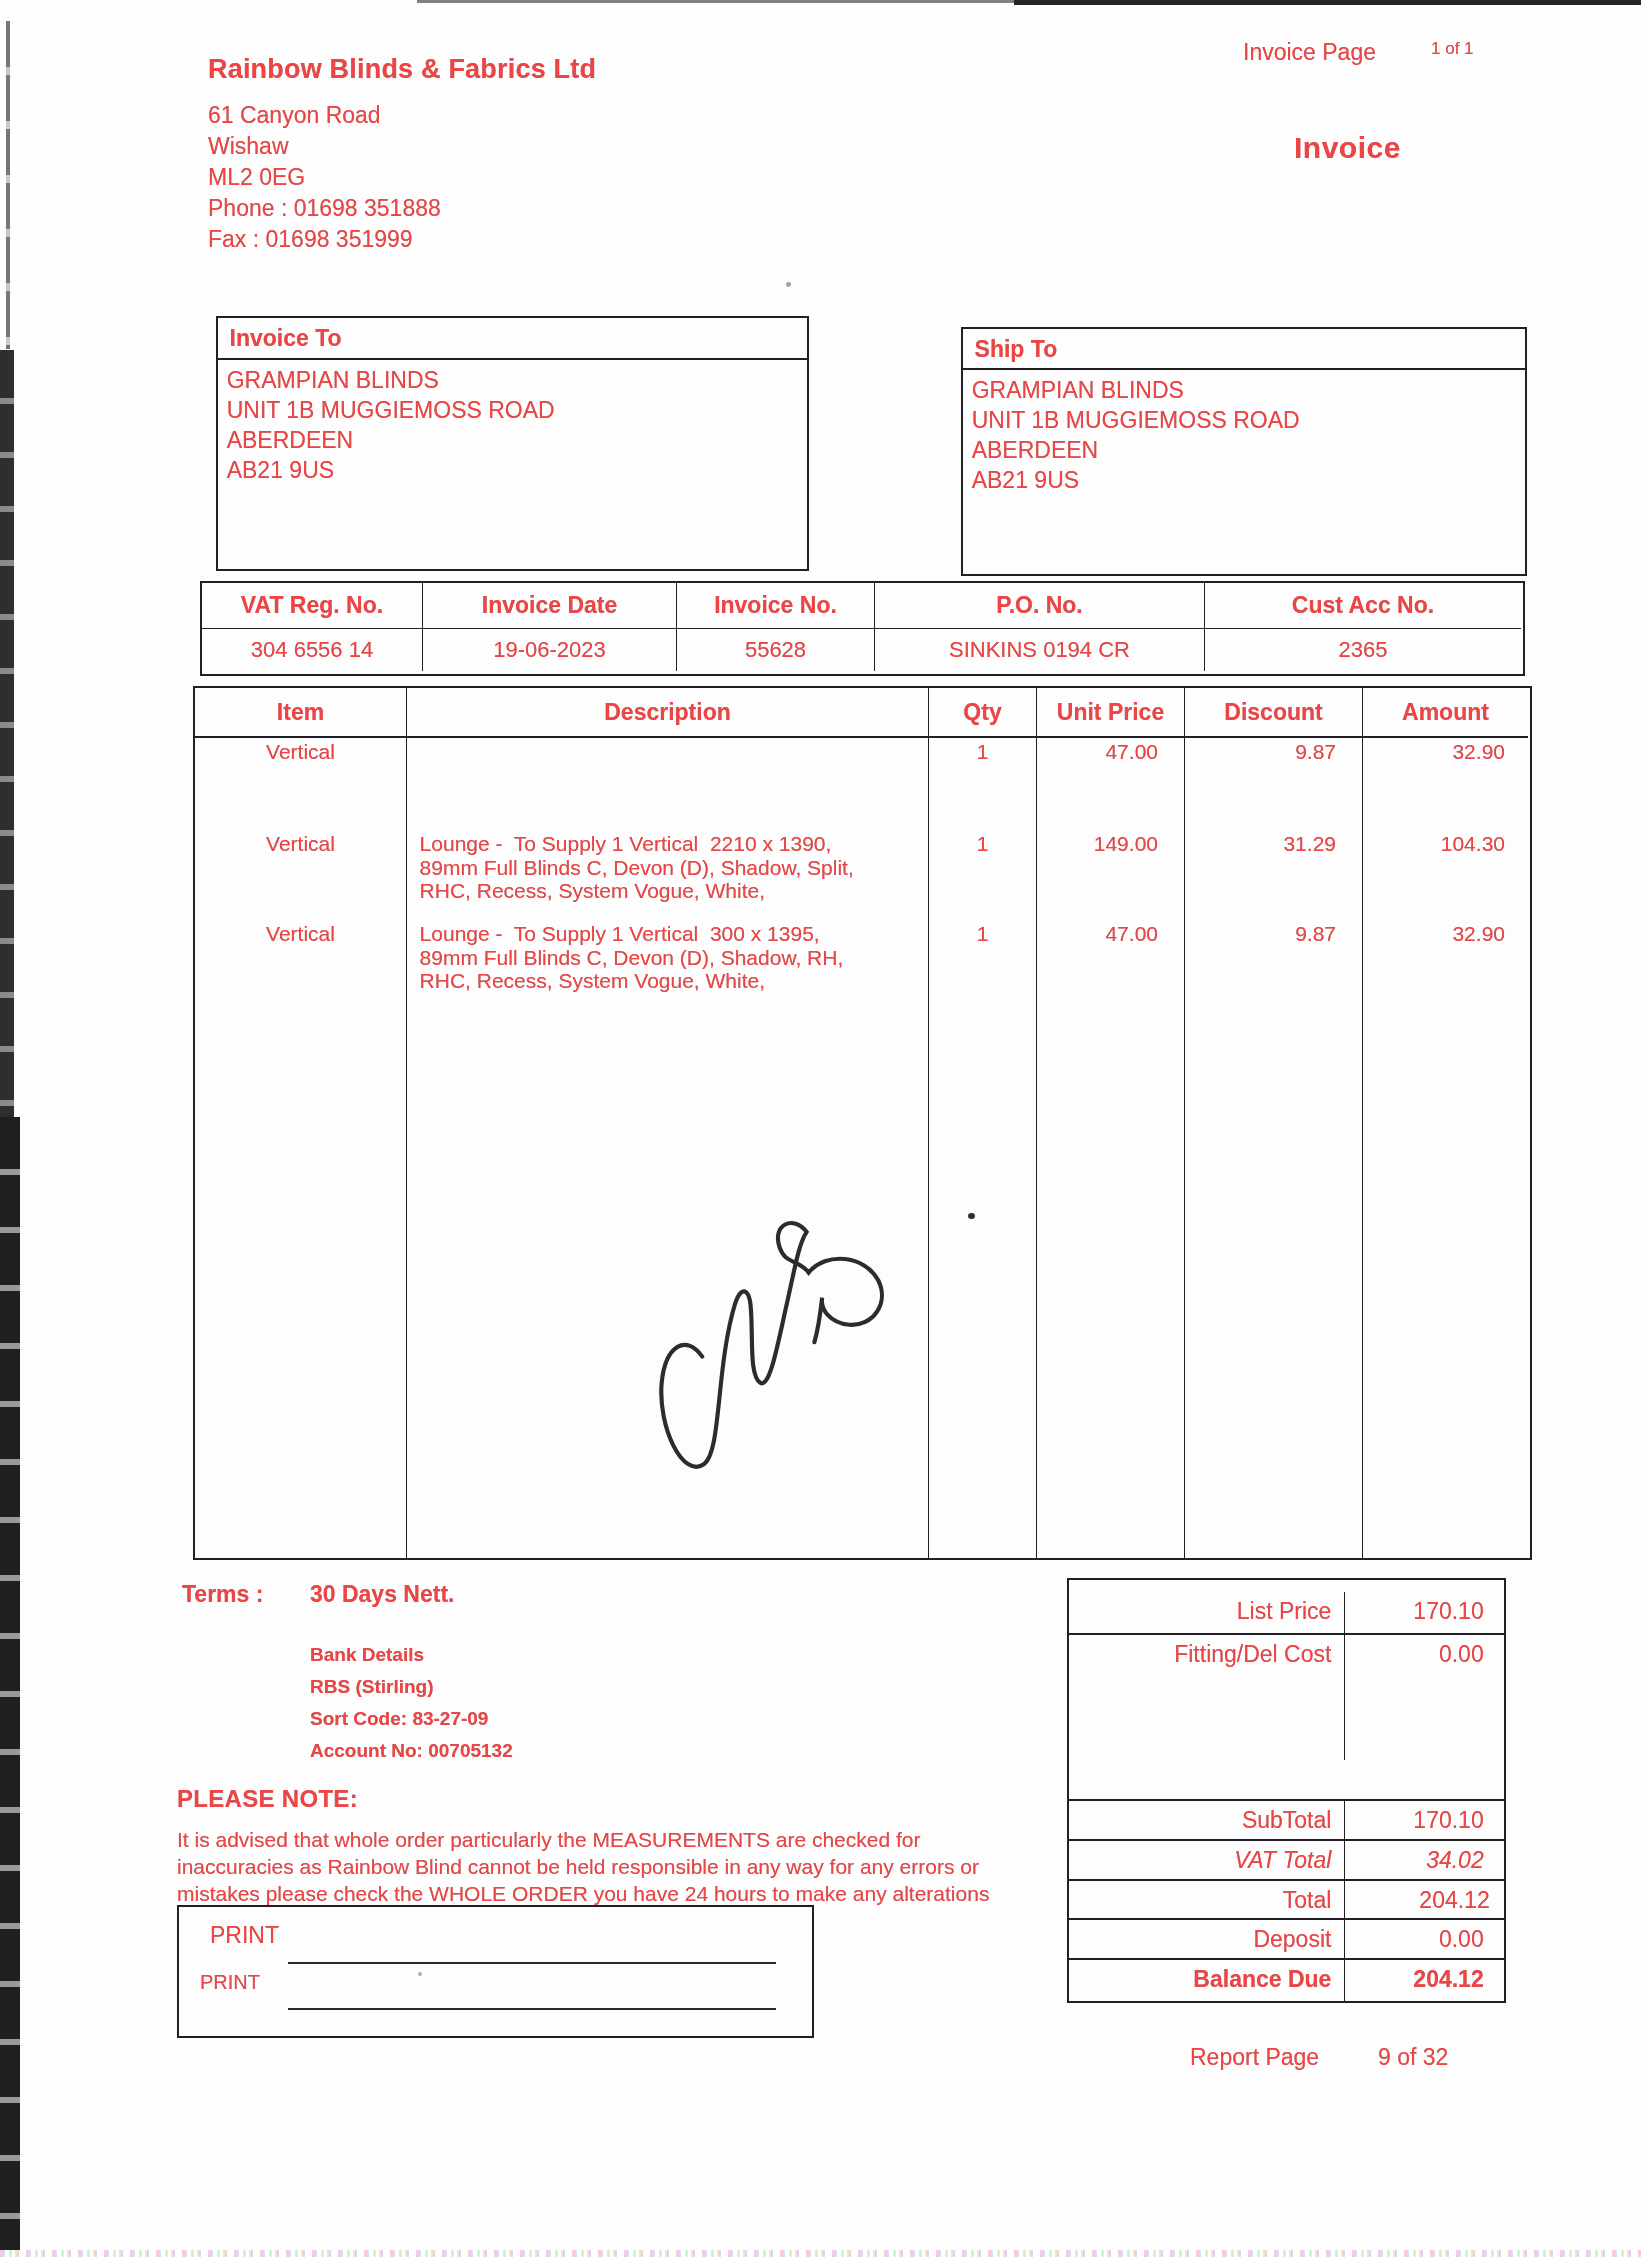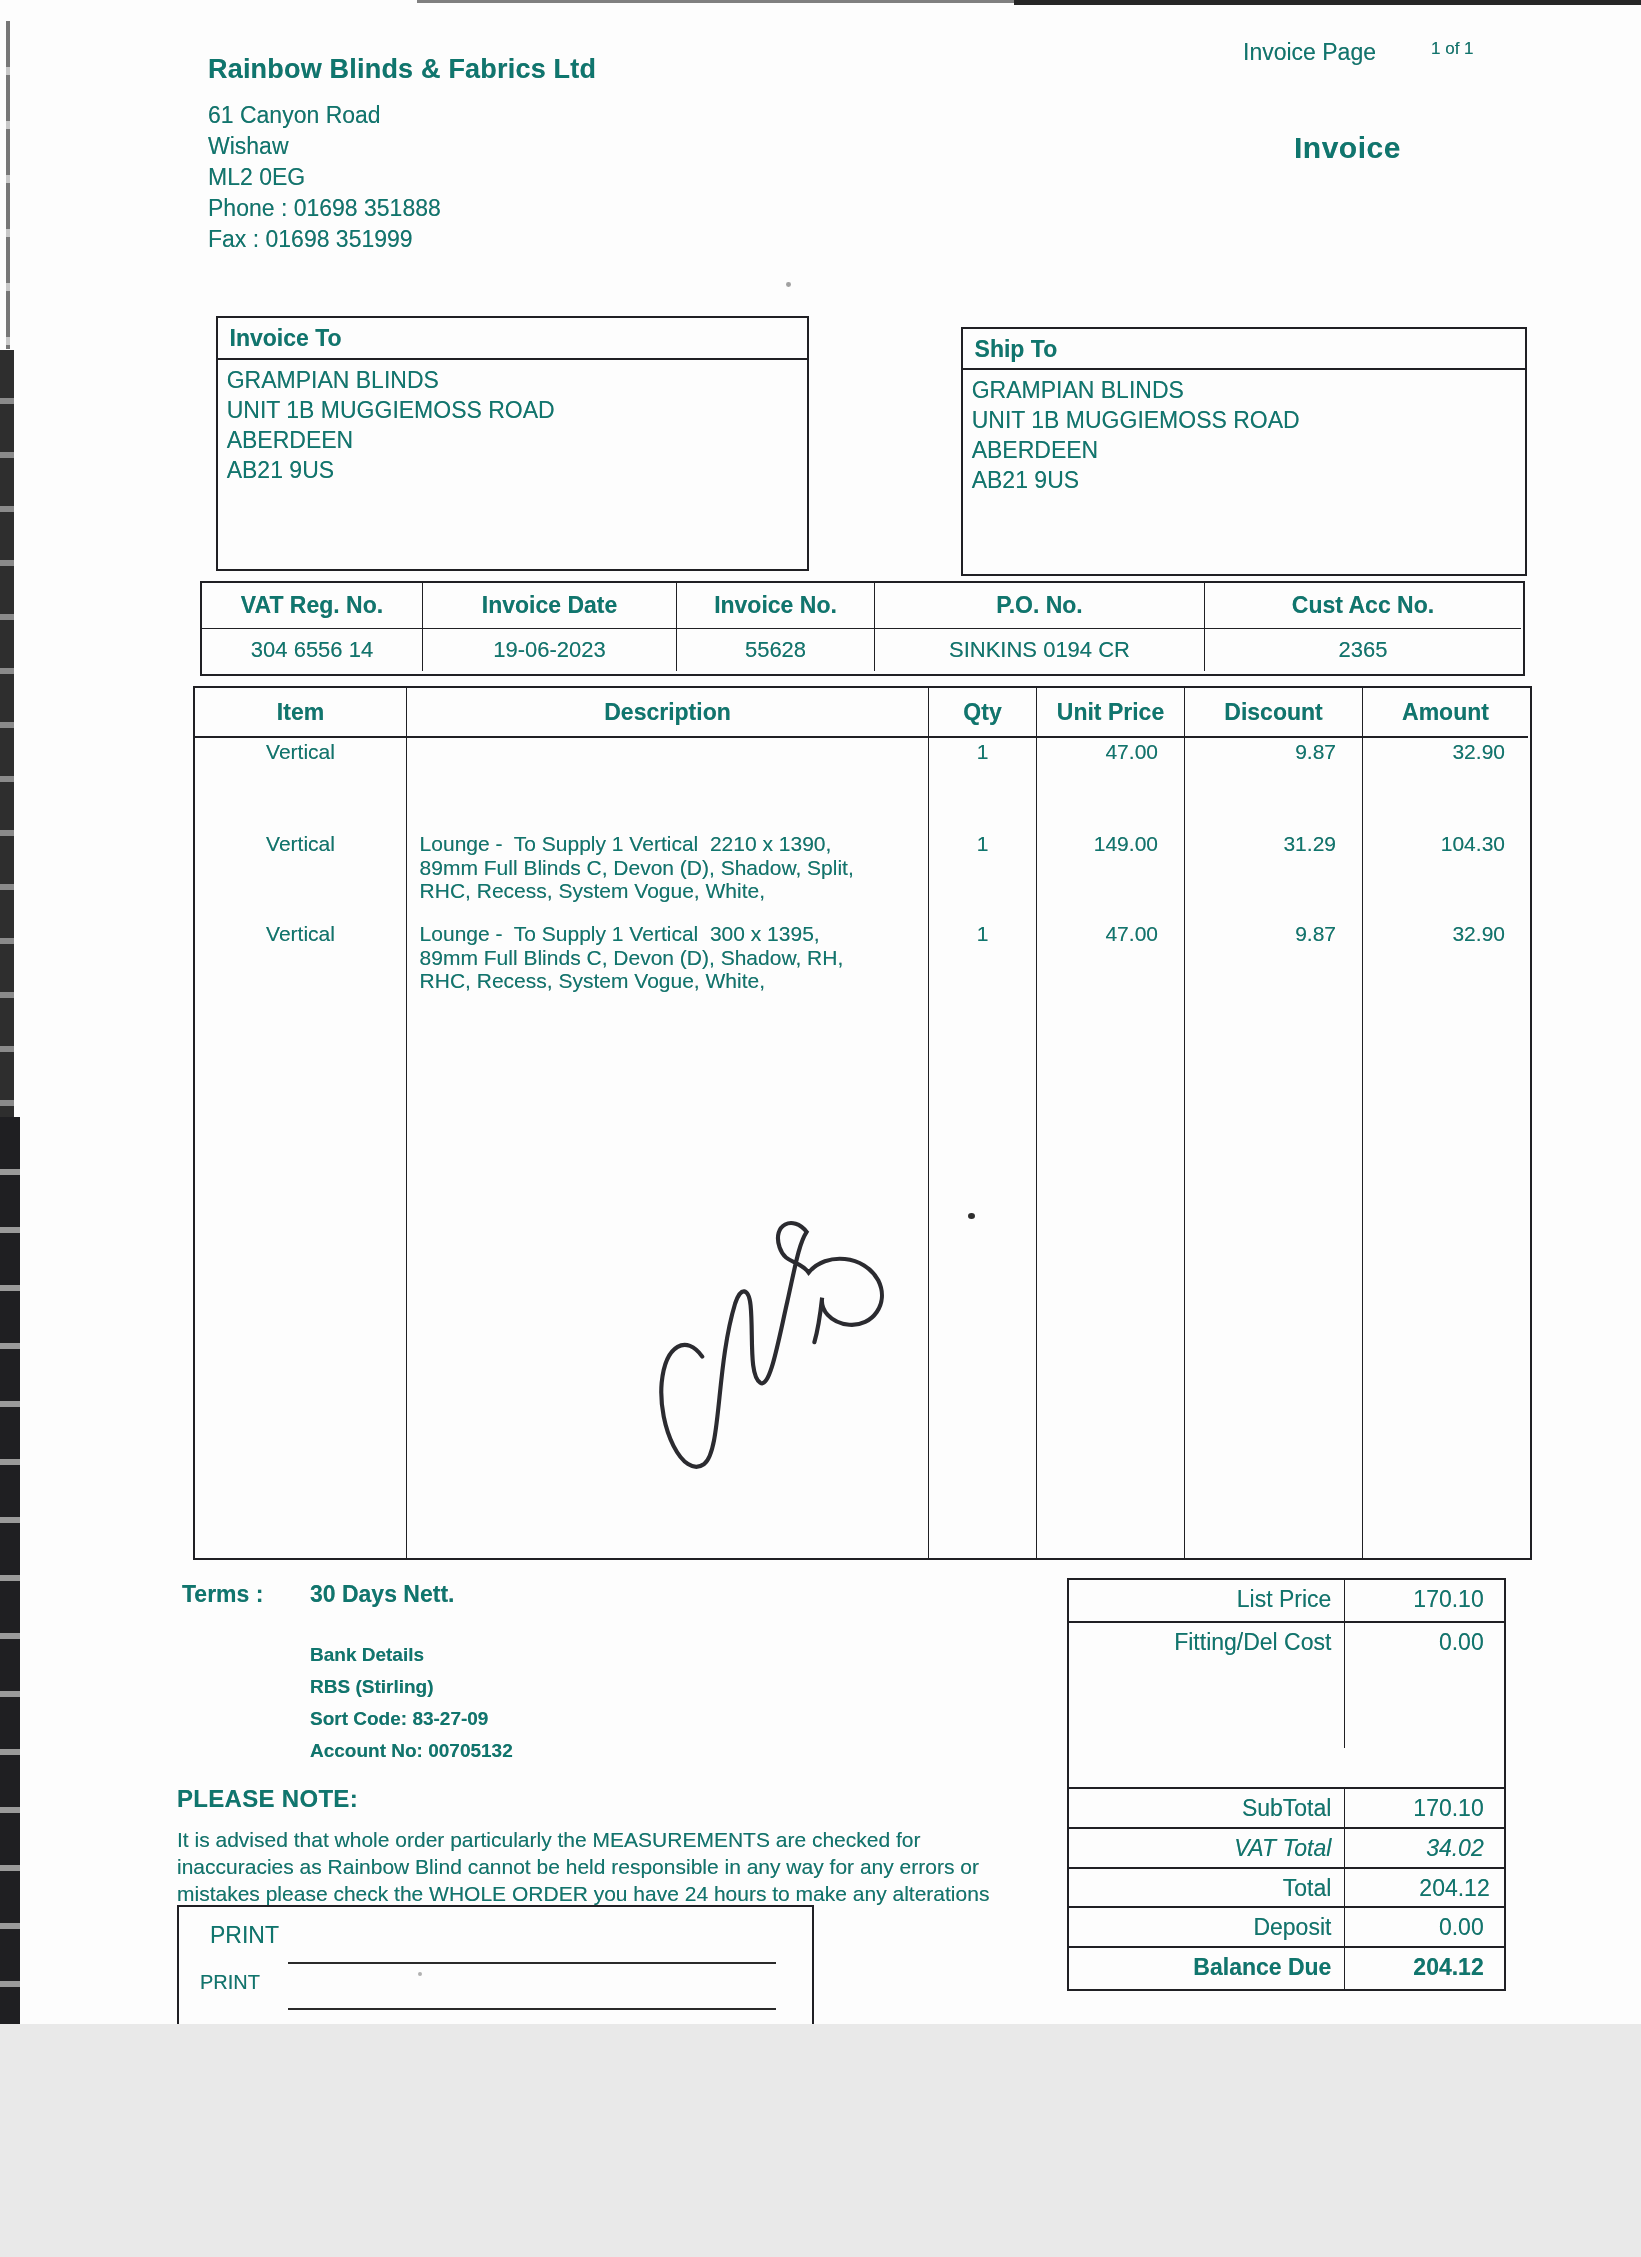--- a/index.html
+++ b/index.html
@@ -1,18 +1,18 @@
 <!DOCTYPE html>
 <html><head>
 <meta charset="utf-8">
 <style>
   html,body{margin:0;padding:0;background:#e9e9e9;}
   .sheet{
-    position:relative;width:1641px;height:2024px;background:#fdfdfd;overflow:hidden;
-    font-family:"Liberation Sans",sans-serif;color:#0f766e;
+    position:relative;width:1641px;height:2257px;background:#fdfdfd;overflow:hidden;
+    font-family:"Liberation Sans",sans-serif;color:#ef4444;
     text-shadow:0 0 0.5px rgba(25,25,25,.38);
   }
   .abs{position:absolute;}
 
   
   .company-name{left:208px;top:54px;font-size:27px;font-weight:bold;letter-spacing:0.2px;}
   .company-address{left:208px;top:100px;font-size:23px;line-height:31px;}
   .page-label{left:1243px;top:39px;font-size:23px;}
   .page-value{left:1431px;top:39px;font-size:17px;}
   .doc-title{left:1294px;top:131px;font-size:30px;font-weight:bold;letter-spacing:0.5px;}
@@ -63,21 +63,21 @@
   .sign-label{left:31px;top:15.4px;font-size:23px;}
   .print-label{left:21px;top:64px;font-size:20px;text-align:center;}
   .sig-line{height:1.9px;background:#2a2a2a;}
   .sig-line1{left:109px;top:55px;width:488px;}
   .sig-line2{left:109px;top:101px;width:488px;}
 
   
   .totals-table{left:1067px;top:1578px;width:439px;border:2.9px solid #202024;box-sizing:border-box;}
   .t-row{display:grid;grid-template-columns:276px 157px;box-sizing:border-box;}
   .t-row + .t-row{border-top:2.9px solid #202024;}
-  .t-row:nth-child(1){height:41px;}
+  .t-row:nth-child(1){height:41px;margin-top:12px;}
   .t-row:nth-child(2){height:127px;}
   .t-row:nth-child(3){height:40px;margin-top:39px;}
   .t-row:nth-child(4){height:40px;font-style:italic;}
   .t-row:nth-child(5){height:39px;gap:6px;}
   .t-row:nth-child(6){height:40px;}
   .t-row:nth-child(7){height:43px;}
   .t-label{border-right:1.9px solid #202024;text-align:right;padding:5.8px 12.6px 0 0;font-size:23px;box-sizing:border-box;}
   .t-value{text-align:right;padding:5.8px 18.3px 0 0;font-size:23px;box-sizing:border-box;}
   .t-row.balance .t-label,.t-row.balance .t-value{font-weight:bold;}
 

